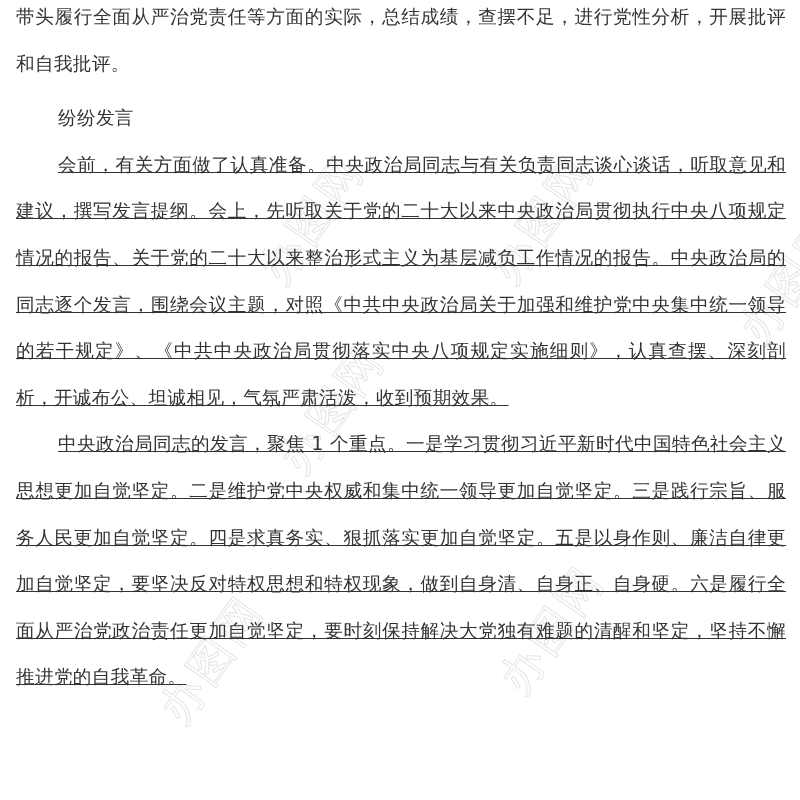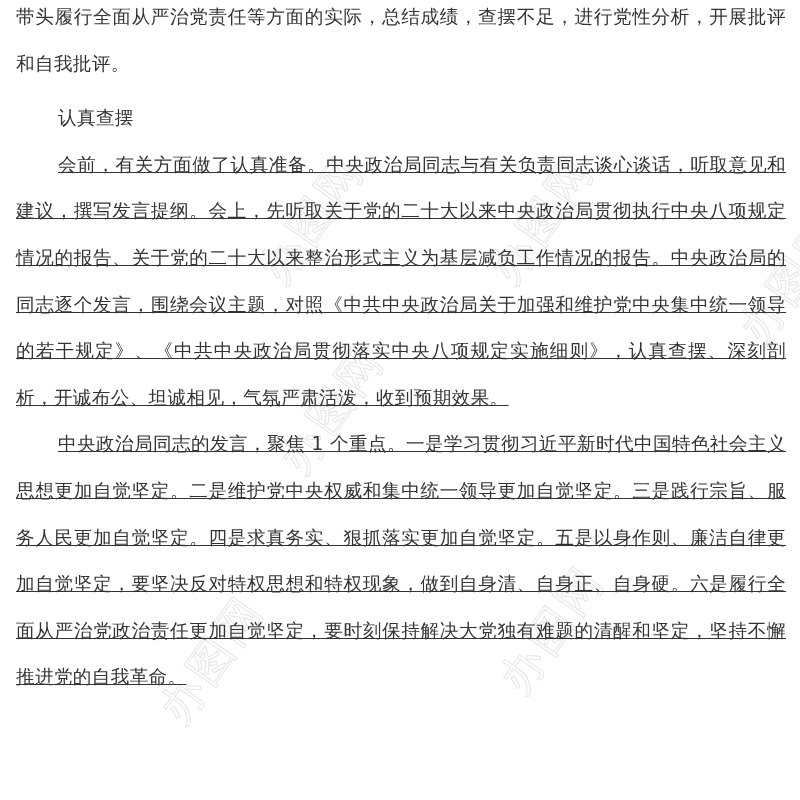--- a/index.html
+++ b/index.html
@@ -28,16 +28,16 @@
   <div class="wm" style="left:240px;top:190px;">办图网</div>
   <div class="wm" style="left:470px;top:190px;">办图网</div>
   <div class="wm" style="left:140px;top:630px;">办图网</div>
   <div class="wm" style="left:260px;top:380px;">办图网</div>
   <div class="wm" style="left:480px;top:600px;">办图网</div>
   <div class="wm" style="left:720px;top:250px;">办图网</div>
 </div>
 
 <div class="page">
   <p>带头履行全面从严治党责任等方面的实际，总结成绩，查摆不足，进行党性分析，开展批评和自我批评。</p>
-  <p class="heading">认真查摆</p>
+  <p class="heading">纷纷发言</p>
   <p class="indent">会前，有关方面做了认真准备。中央政治局同志与有关负责同志谈心谈话，听取意见和建议，撰写发言提纲。会上，先听取关于党的二十大以来中央政治局贯彻执行中央八项规定情况的报告、关于党的二十大以来整治形式主义为基层减负工作情况的报告。中央政治局的同志逐个发言，围绕会议主题，对照《中共中央政治局关于加强和维护党中央集中统一领导的若干规定》、《中共中央政治局贯彻落实中央八项规定实施细则》，认真查摆、深刻剖析，开诚布公、坦诚相见，气氛严肃活泼，收到预期效果。</p>
   <p class="indent">中央政治局同志的发言，聚焦 1 个重点。一是学习贯彻习近平新时代中国特色社会主义思想更加自觉坚定。二是维护党中央权威和集中统一领导更加自觉坚定。三是践行宗旨、服务人民更加自觉坚定。四是求真务实、狠抓落实更加自觉坚定。五是以身作则、廉洁自律更加自觉坚定，要坚决反对特权思想和特权现象，做到自身清、自身正、自身硬。六是履行全面从严治党政治责任更加自觉坚定，要时刻保持解决大党独有难题的清醒和坚定，坚持不懈推进党的自我革命。</p>
 </div>
 
 </body></html>

